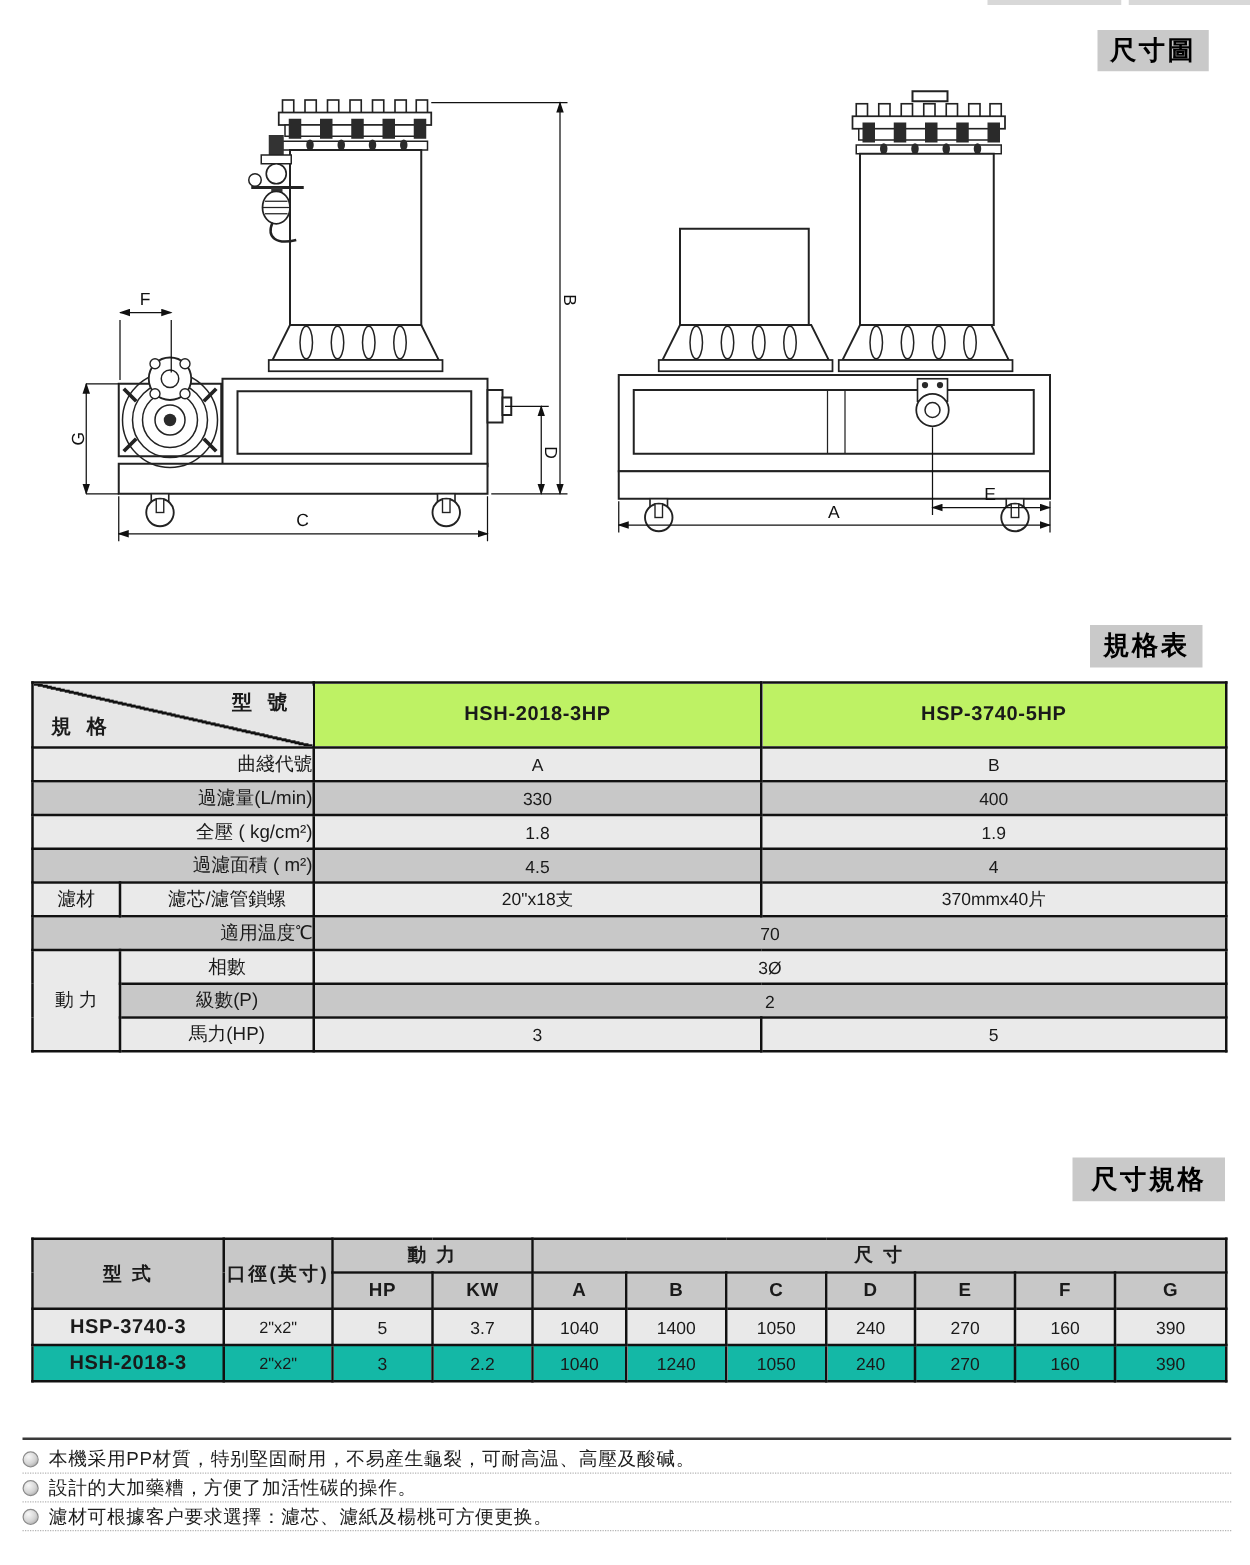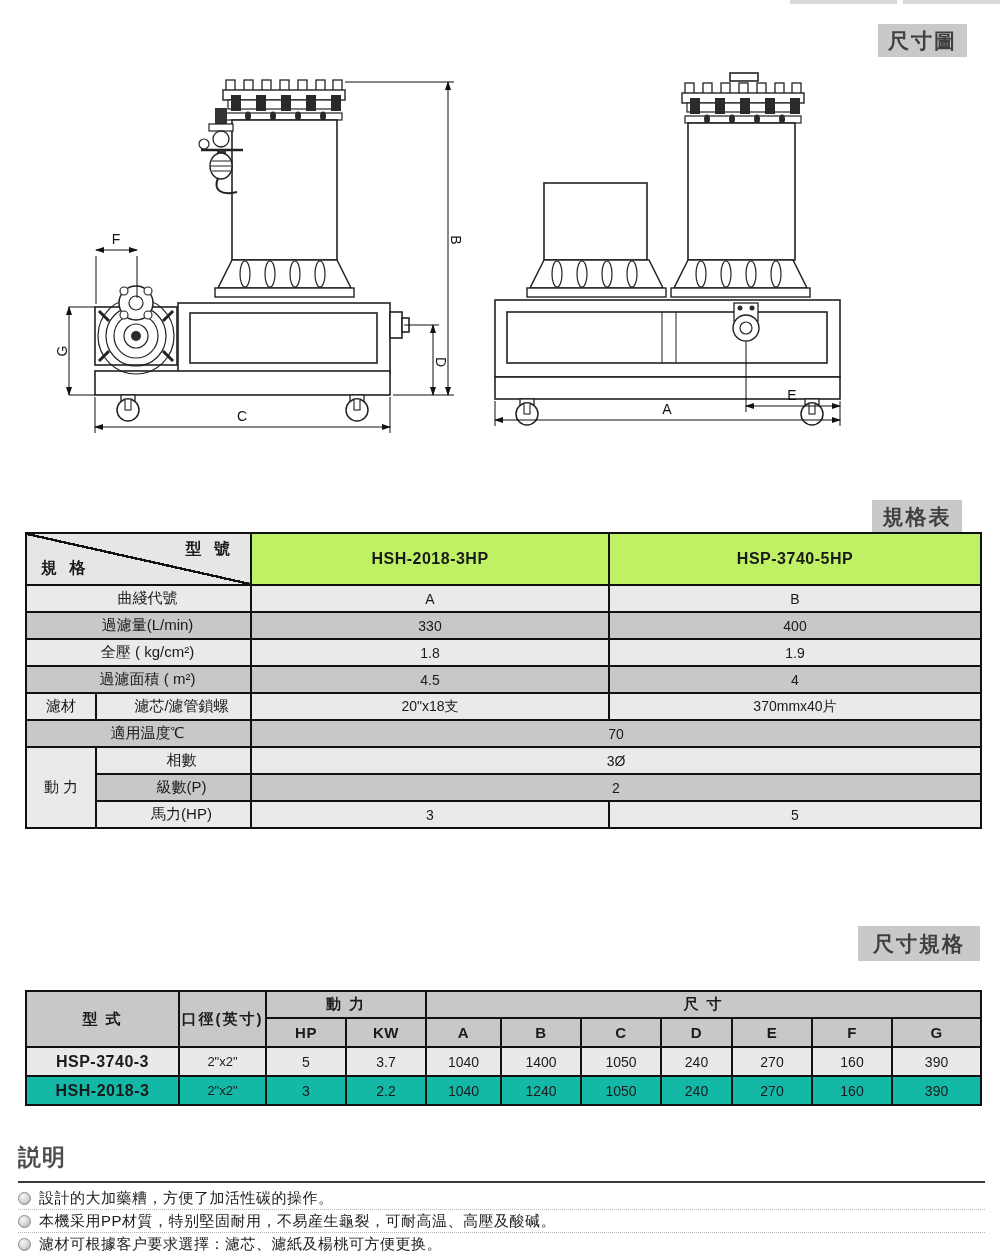--- a/index.html
+++ b/index.html
@@ -5,56 +5,56 @@
   html,body{margin:0;padding:0;}
   body{
     width:1000px;height:1252px;position:relative;background:#fff;overflow:hidden;
     font-family:"Liberation Sans",sans-serif;color:#1a1a1a;
   }
   .edge-strip{position:absolute;top:0;height:4px;background:#d8d8d8;}
   .strip1{left:790px;width:107px;}
   .strip2{left:903px;width:97px;}
 
   .badge{
-    position:absolute;background:#c9c9c9;color:#404040;font-weight:bold;
+    position:absolute;background:#c9c9c9;color:#000000;font-weight:bold;
     font-size:21px;text-align:center;letter-spacing:2px;
   }
   .badge-dim-diagram{left:878px;top:24px;width:89px;height:33px;line-height:33px;}
   .badge-spec{left:872px;top:500px;width:90px;height:34px;line-height:34px;}
   .badge-dimspec{left:858px;top:926px;width:122px;height:35px;line-height:35px;}
 
   svg.drawing{position:absolute;overflow:visible;}
   .svg-defs{position:absolute;width:0;height:0;}
   .drawing .o{fill:#fff;stroke:#222;stroke-width:1.6;}
   .drawing .d{fill:none;stroke:#222;stroke-width:1.2;}
   .drawing .df{fill:#2a2a2a;stroke:none;}
   .drawing .tick{stroke:#222;stroke-width:3;}
   .drawing .thin{stroke:#222;stroke-width:1;}
   .dim line{stroke:#111;stroke-width:1;}
   .dim text{font-family:"Liberation Sans",sans-serif;font-size:14px;fill:#111;}
 
   table{position:absolute;border-collapse:collapse;table-layout:fixed;}
   td{border:2px solid #111;text-align:center;font-size:14px;padding:0;overflow:hidden;}
 
-  .spec-table{left:25px;top:532px;width:955px;}
+  .spec-table{left:25px;top:545px;width:955px;}
   .spec-table tr{height:27px;}
   .spec-table tr.head{height:52px;}
   .spec-table td.model{background:#bef264;font-weight:bold;font-size:16px;letter-spacing:0.5px;}
   .spec-table td.diag{
     position:relative;
     background-color:#e6e6e6;
     background-image:linear-gradient(to bottom left,
       transparent calc(50% - 1.2px), #111 calc(50% - 1.2px),
       #111 calc(50% + 1.2px), transparent calc(50% + 1.2px));
   }
   .spec-table .c-tr{position:absolute;top:5px;right:16px;font-weight:bold;font-size:16px;letter-spacing:4px;}
   .spec-table .c-bl{position:absolute;bottom:5px;left:14px;font-weight:bold;font-size:16px;letter-spacing:4px;}
   .spec-table tr.r-light td{background:#eaeaea;}
   .spec-table tr.r-dark td{background:#c8c8c8;}
-  .spec-table td.lbl{text-align:center;padding-left:18px;font-size:15px;}
+  .spec-table td.lbl{text-align:right;padding-left:18px;font-size:15px;}
   .spec-table td.sub{text-align:center;padding-left:16px;font-size:15px;}
   .spec-table td.grp{font-size:15px;}
 
   .dim-table{left:25px;top:990px;width:955px;}
   .dim-table tr.h1{height:27px;}
   .dim-table tr.h2{height:29px;}
   .dim-table tr.dr1,.dim-table tr.dr2{height:29px;}
   .dim-table tr.h1 td,.dim-table tr.h2 td{background:#c8c8c8;font-weight:bold;font-size:15px;letter-spacing:2px;}
   .dim-table tr.h2 td{letter-spacing:0.5px;}
   .dim-table tr.dr1 td{background:#e9e9e9;}
@@ -361,29 +361,28 @@
     <td>1050</td>
     <td>240</td>
     <td>270</td>
     <td>160</td>
     <td>390</td>
   </tr>
   </tbody>
 </table>
 
 <div class="notes">
-  <div class="notes-title">説明</div>
   <div class="notes-rule"></div>
   <ul class="notes-list">
     <li class="notes-item">
       <span class="bullet"></span>
-      <span>設計的大加藥糟，方便了加活性碳的操作。</span>
+      <span>本機采用PP材質，特别堅固耐用，不易産生龜裂，可耐高温、高壓及酸碱。</span>
     </li>
     <li class="notes-item">
       <span class="bullet"></span>
-      <span>本機采用PP材質，特别堅固耐用，不易産生龜裂，可耐高温、高壓及酸碱。</span>
+      <span>設計的大加藥糟，方便了加活性碳的操作。</span>
     </li>
     <li class="notes-item">
       <span class="bullet"></span>
       <span>濾材可根據客户要求選擇：濾芯、濾紙及楊桃可方便更换。</span>
     </li>
   </ul>
 </div>
 
 </body></html>

